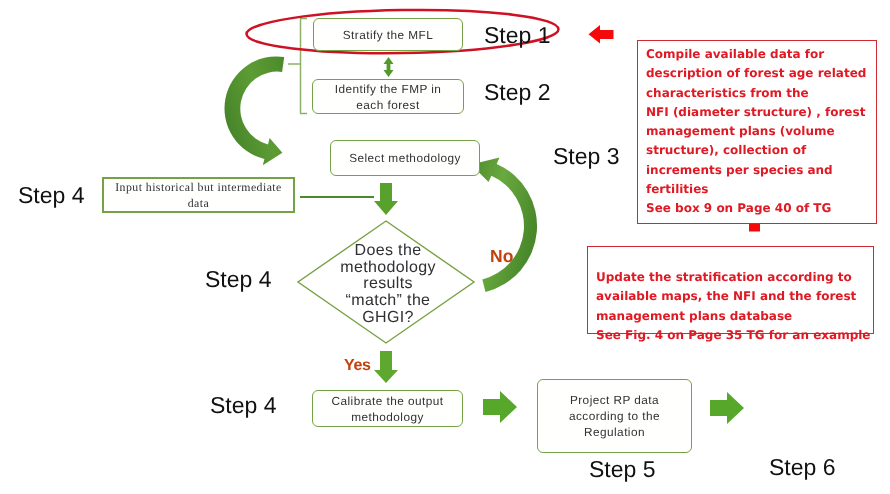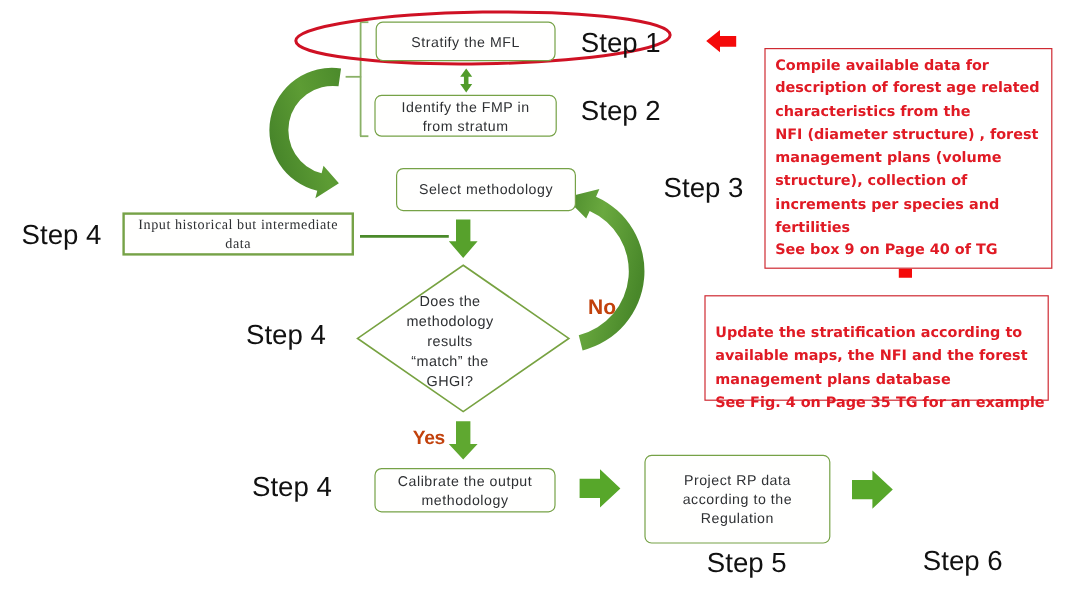--- a/index.html
+++ b/index.html
@@ -23,22 +23,22 @@
   
   .node{font-size:11.8px;letter-spacing:0.45px;}
   .n1{left:313px;top:18px;width:150px;height:33px;}
   .n2{left:312px;top:79px;width:152px;height:35px;}
   .n3{left:311px;top:140px;width:150px;height:36px;margin-left:19px;}
   .n4{left:102px;top:177px;width:193px;height:36px;border-radius:0;border-width:2px;font-family:Liberation Serif, serif;}
   .n5{left:312px;top:390px;width:151px;height:37px;}
   .n6{left:537px;top:379px;width:155px;height:74px;}
   .n7{left:753px;top:379px;width:103px;height:59px;}
 
-  .dtext{position:absolute;left:311px;top:243px;width:128px;text-align:center;
-         font-size:12px;letter-spacing:0.35px;line-height:16.7px;color:#2e3033;}
+  .dtext{position:absolute;left:324px;top:243px;width:128px;text-align:center;
+         font-size:16px;letter-spacing:0.35px;line-height:16.7px;color:#2e3033;}
 
   .elabel{position:absolute;font-size:17px;font-weight:bold;color:#c2410c;}
   .lbl-no{left:490px;top:246px;font-size:17.5px;}
   .lbl-yes{left:344px;top:357px;font-size:16px;letter-spacing:-0.3px;}
 
   
   .s1{left:484px;top:22px;}
   .s2{left:484px;top:79px;}
   .s3{left:553px;top:143px;}
   .s4a{left:18px;top:182px;}
@@ -103,21 +103,21 @@
     <path fill="#f40a0a" d="M613.5 30 L600 30 L600 25 L588.5 34.2 L600 43.5 L600 39 L613.5 39 Z"></path>
 
     <path fill="#f40a0a" d="M754.5 206 L764.5 216.5 L760 216.5 L760 231.5 L749 231.5 L749 216.5 L744.5 216.5 Z"></path>
   </svg>
 
   <div class="node n1">
     <span>Stratify the MFL</span>
   </div>
 
   <div class="node n2">
-    <span><span>Identify the FMP in</span><br><span>from stratum</span></span>
+    <span><span>Identify the FMP in</span><br><span>each forest</span></span>
   </div>
 
   <div class="node n3">
     <span>Select methodology</span>
   </div>
 
   <div class="node n4">
     <span><span>Input historical but intermediate</span><br><span>data</span></span>
   </div>
 

